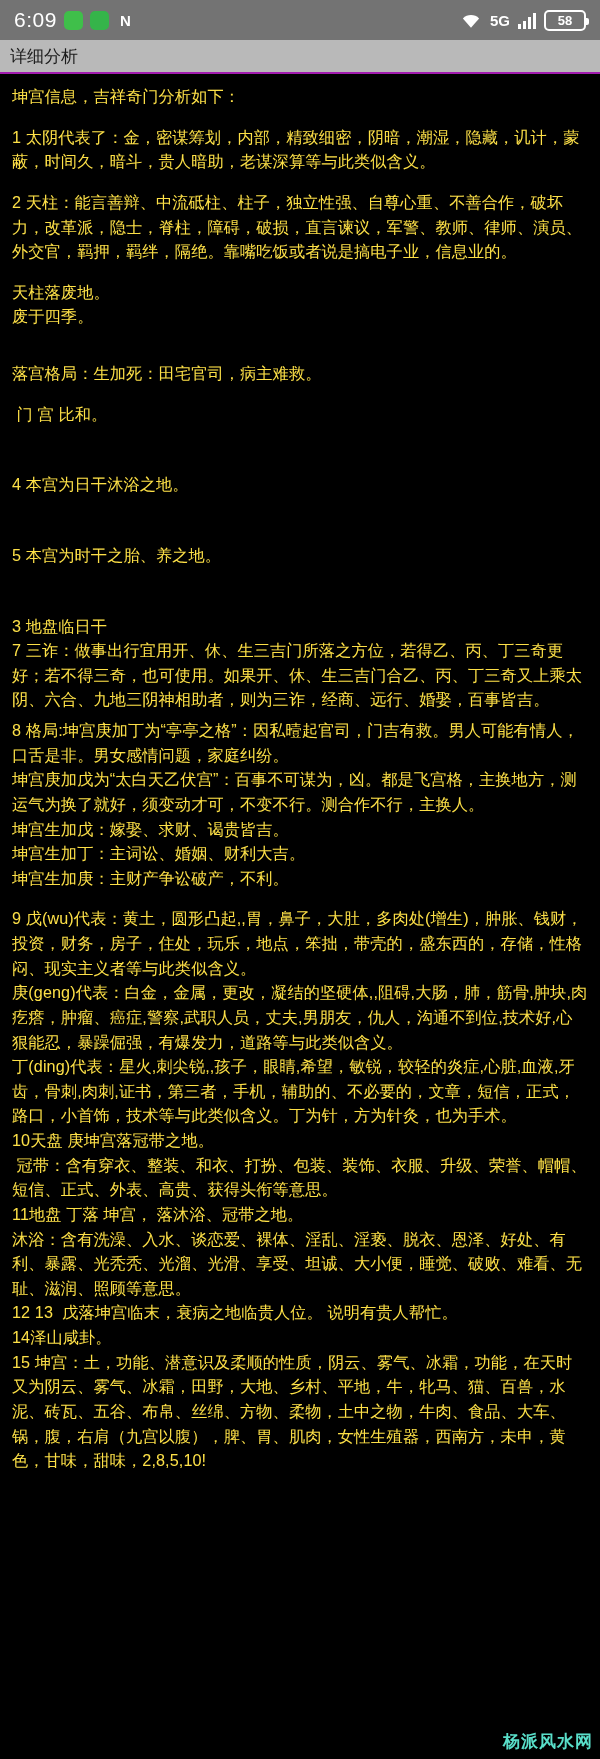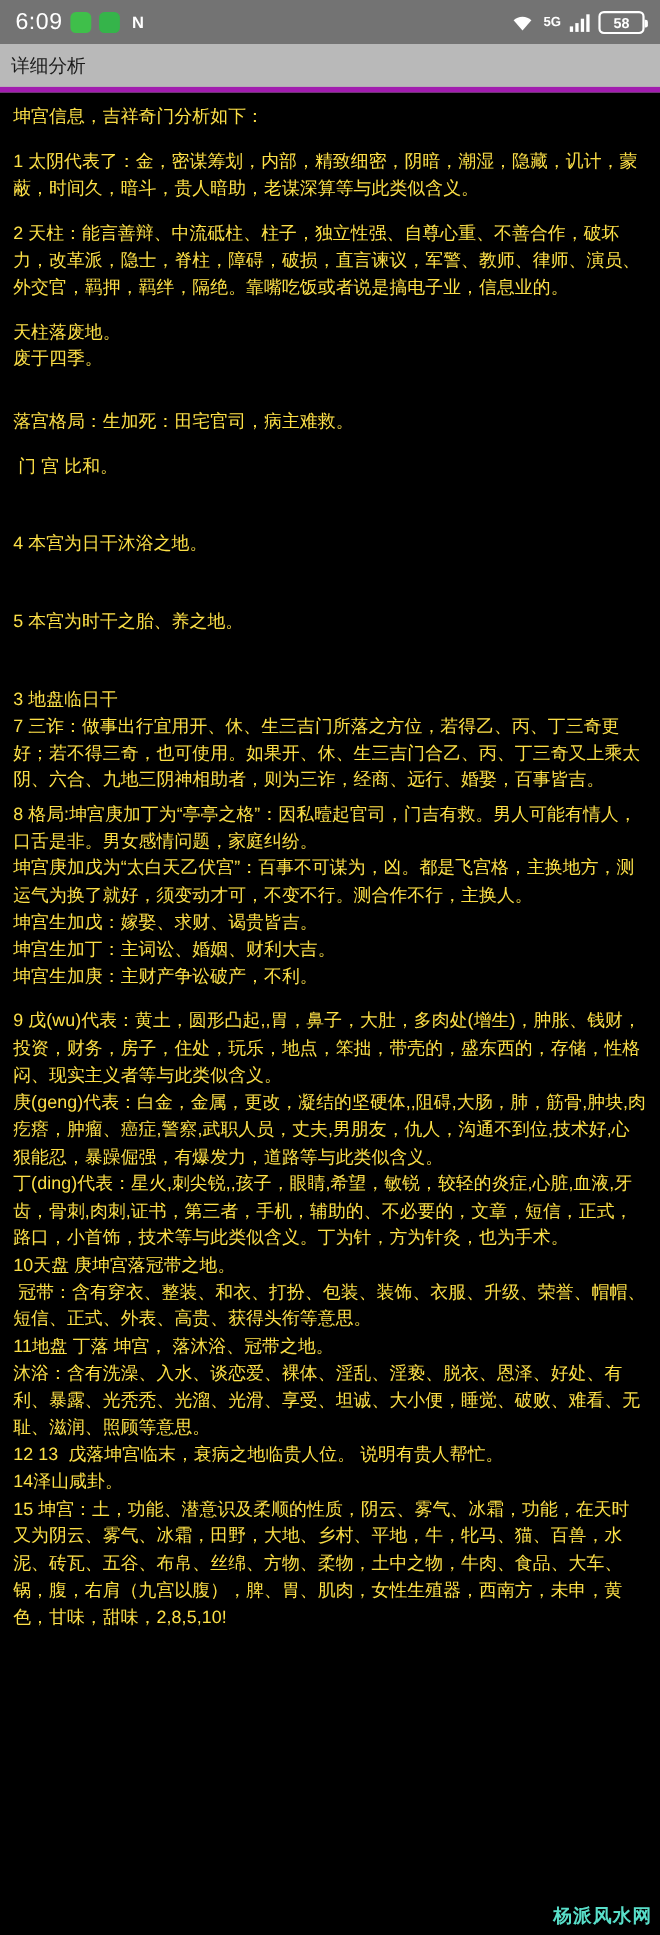--- a/index.html
+++ b/index.html
@@ -59,21 +59,21 @@
     font-weight: 700;
   }
   .status-right {
     margin-left: auto;
     display: flex;
     align-items: center;
     gap: 8px;
   }
   .wifi-ic { width: 22px; height: 18px; }
   .net-label {
-    font-size: 12px;
+    font-size: 15px;
     color: #fff;
     font-weight: 700;
     line-height: 1;
   }
   .bars {
     display: flex;
     align-items: flex-end;
     gap: 2px;
     height: 17px;
   }
@@ -108,29 +108,29 @@
     border-radius: 0 2px 2px 0;
   }
   .battery span {
     font-size: 13px;
     color: #ffffff;
     font-weight: 600;
   }
 
   
   .titlebar {
-    height: 44px;
+    height: 34px;
     background: #b9b9b9;
     color: #1a1a1a;
     display: flex;
     align-items: center;
     padding-left: 10px;
     font-size: 17px;
     box-sizing: border-box;
-    border-bottom: 5px solid #a21caf;
+    border-bottom: 2px solid #a21caf;
   }
 
   
   .content {
     padding: 10px 12px 0 12px;
     box-sizing: border-box;
     font-size: 16.2px;
     line-height: 1.52;
     color: #fde047;
     letter-spacing: 0.1px;

